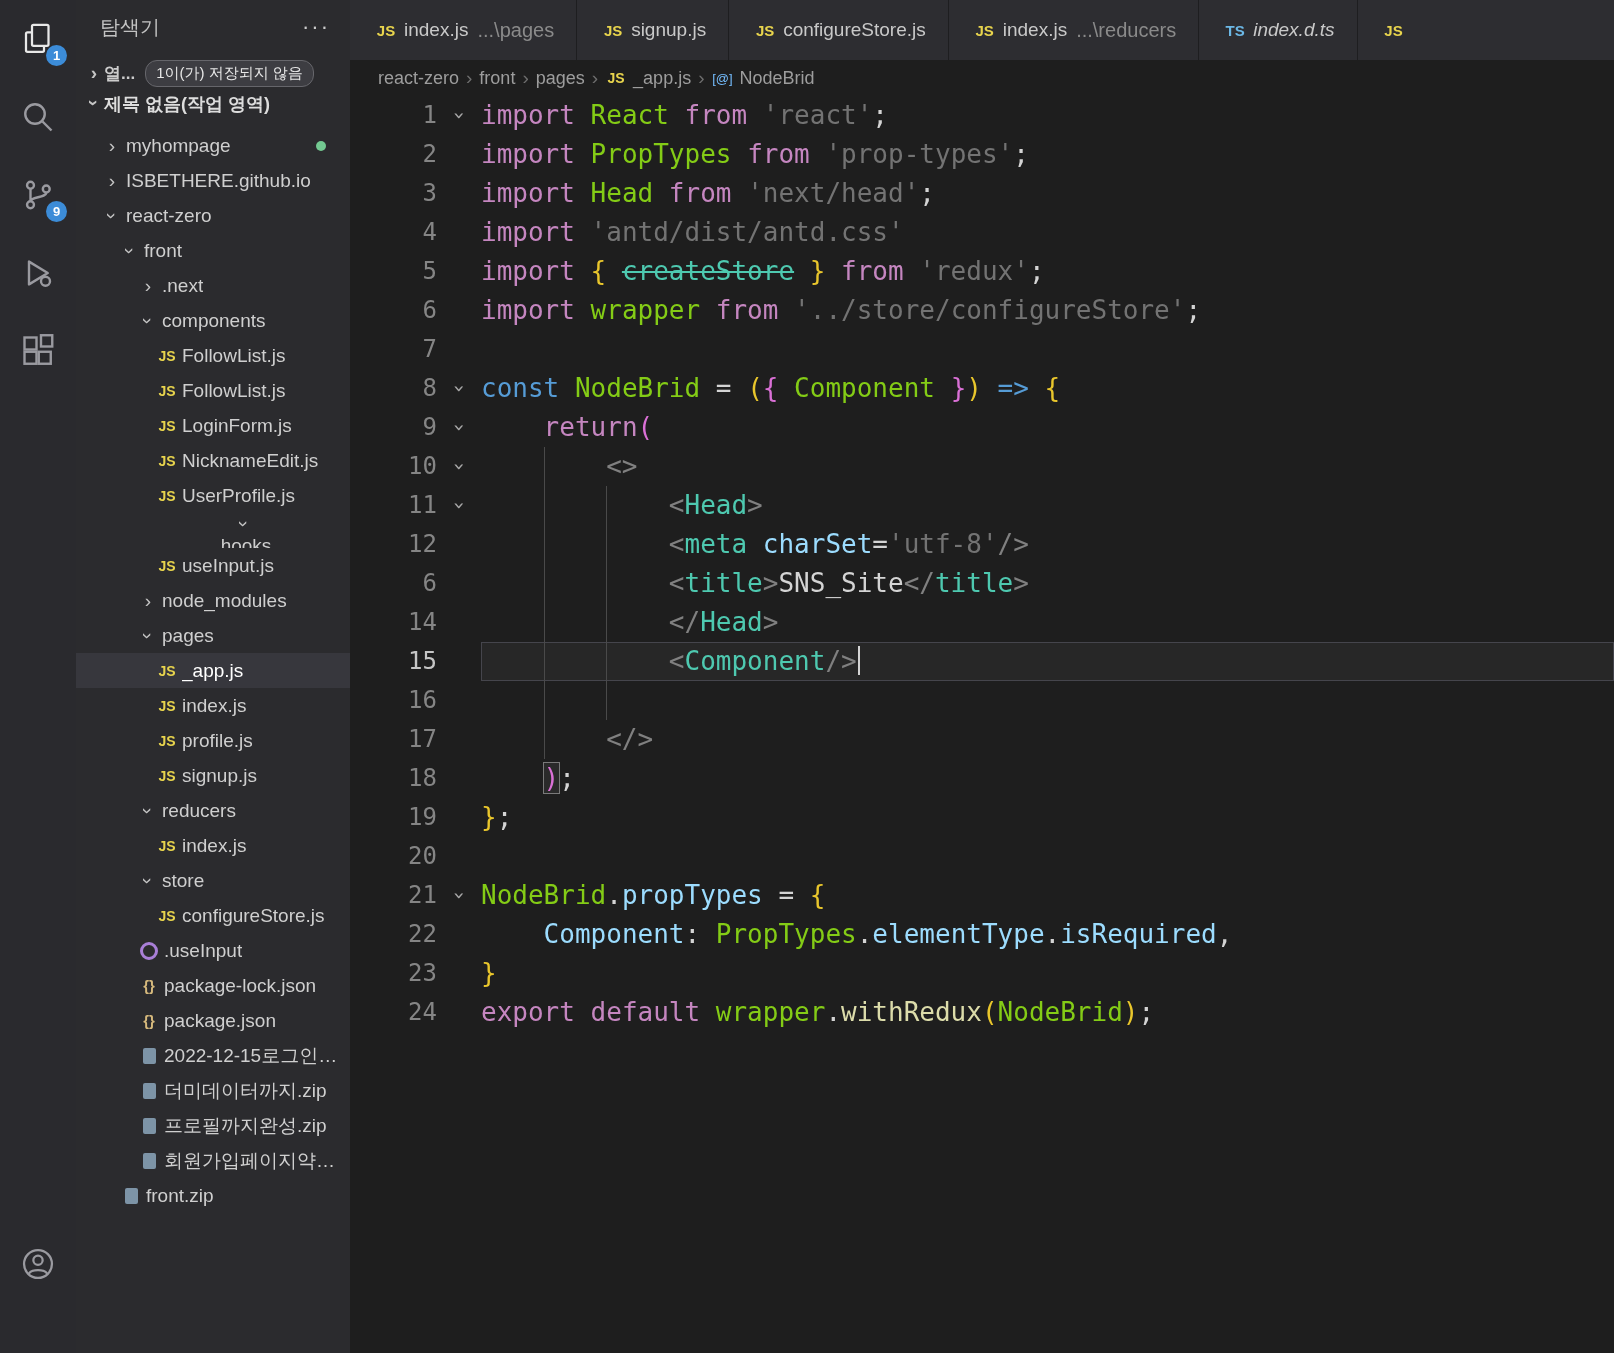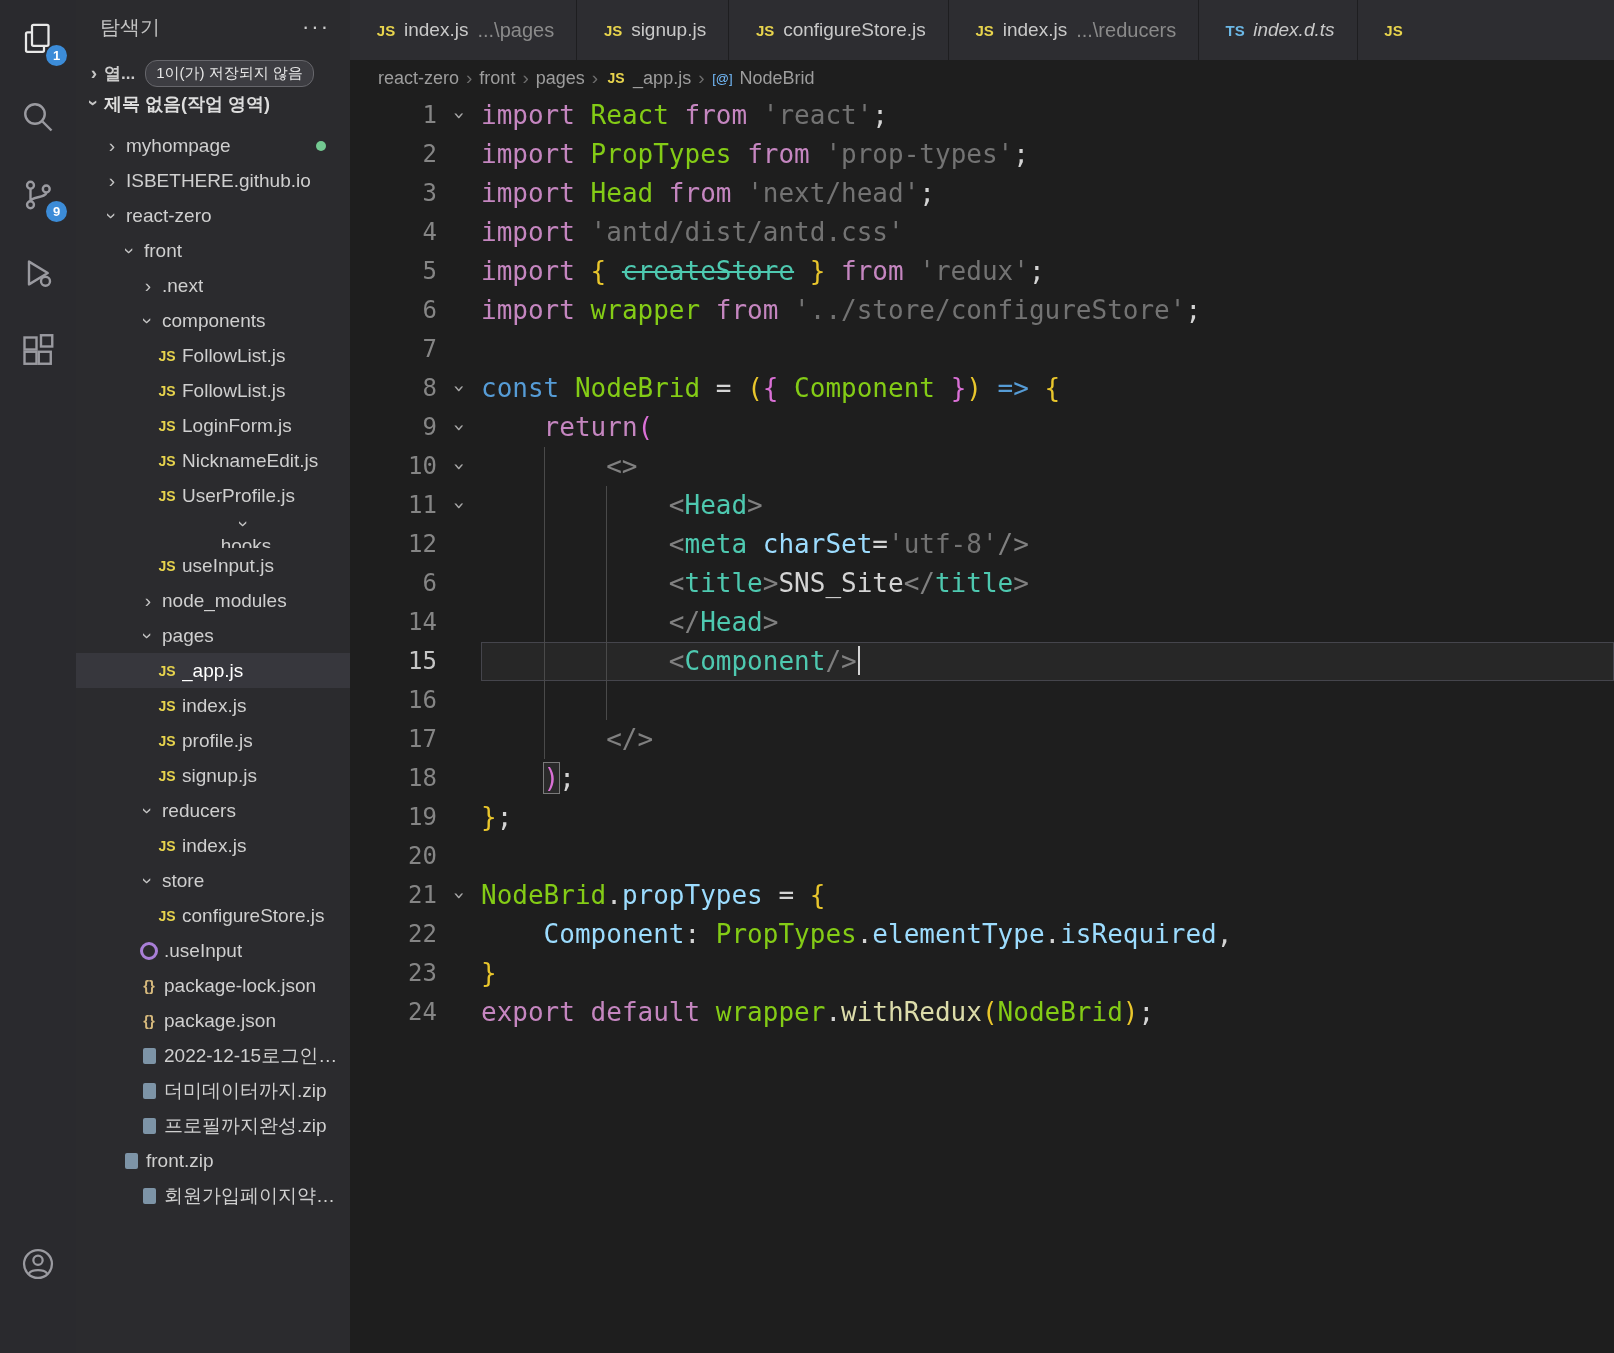--- a/index.html
+++ b/index.html
@@ -250,27 +250,27 @@
           <span class="tree-label">2022-12-15로그인폼...</span>
         </div>
         <div class="tree-row" style="padding-left: 62px;">
           <span class="fi file"></span>
           <span class="tree-label">더미데이터까지.zip</span>
         </div>
         <div class="tree-row" style="padding-left: 62px;">
           <span class="fi file"></span>
           <span class="tree-label">프로필까지완성.zip</span>
         </div>
+        <div class="tree-row" style="padding-left: 62px;">
+          <span class="fi file"></span>
+          <span class="tree-label">회원가입페이지약관...</span>
+        </div>
         <div class="tree-row" style="padding-left: 44px;">
           <span class="fi file"></span>
           <span class="tree-label">front.zip</span>
-        </div>
-        <div class="tree-row" style="padding-left: 62px;">
-          <span class="fi file"></span>
-          <span class="tree-label">회원가입페이지약관...</span>
         </div>
       </div>
   </aside>
 
   <main class="main">
     <div class="tab-bar">
         <div class="tab">
           <span class="fi js">JS</span>
           <span class="tab-label">index.js</span>
           <span class="tab-desc">...\pages</span>

